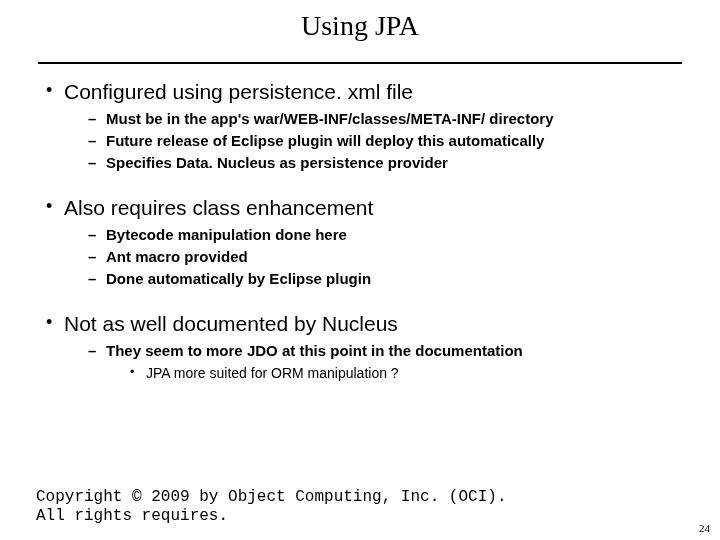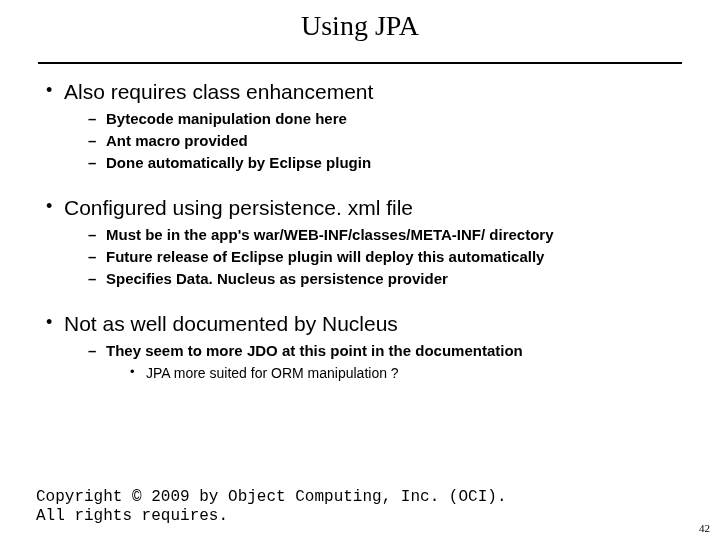--- a/index.html
+++ b/index.html
@@ -110,34 +110,34 @@
 </head>
 <body>
 
 <div class="title">Using JPA</div>
 <hr class="title-rule">
 
 <div class="content">
   <ul class="level1">
 
     <li>
+      <span class="text">Configured using persistence. xml file</span>
+      <ul class="level2">
+        <li><span class="text">Must be in the app's war/WEB-INF/classes/META-INF/ directory</span></li>
+        <li><span class="text">Future release of Eclipse plugin will deploy this automatically</span></li>
+        <li><span class="text">Specifies Data. Nucleus as persistence provider</span></li>
+      </ul>
+    </li>
+
+    <li>
       <span class="text">Also requires class enhancement</span>
       <ul class="level2">
         <li><span class="text">Bytecode manipulation done here</span></li>
         <li><span class="text">Ant macro provided</span></li>
         <li><span class="text">Done automatically by Eclipse plugin</span></li>
-      </ul>
-    </li>
-
-    <li>
-      <span class="text">Configured using persistence. xml file</span>
-      <ul class="level2">
-        <li><span class="text">Must be in the app's war/WEB-INF/classes/META-INF/ directory</span></li>
-        <li><span class="text">Future release of Eclipse plugin will deploy this automatically</span></li>
-        <li><span class="text">Specifies Data. Nucleus as persistence provider</span></li>
       </ul>
     </li>
 
     <li>
       <span class="text">Not as well documented by Nucleus</span>
       <ul class="level2">
         <li>
           <span class="text">They seem to more JDO at this point in the documentation</span>
           <ul class="level3">
             <li><span class="text">JPA more suited for ORM manipulation ?</span></li>
@@ -147,13 +147,13 @@
     </li>
 
   </ul>
 </div>
 
 <div class="footer">
   <div>Copyright © 2009 by Object Computing, Inc. (OCI).</div>
   <div>All rights requires.</div>
 </div>
 
-<div class="page-number">42</div>
+<div class="page-number">24</div>
 
 </body></html>

